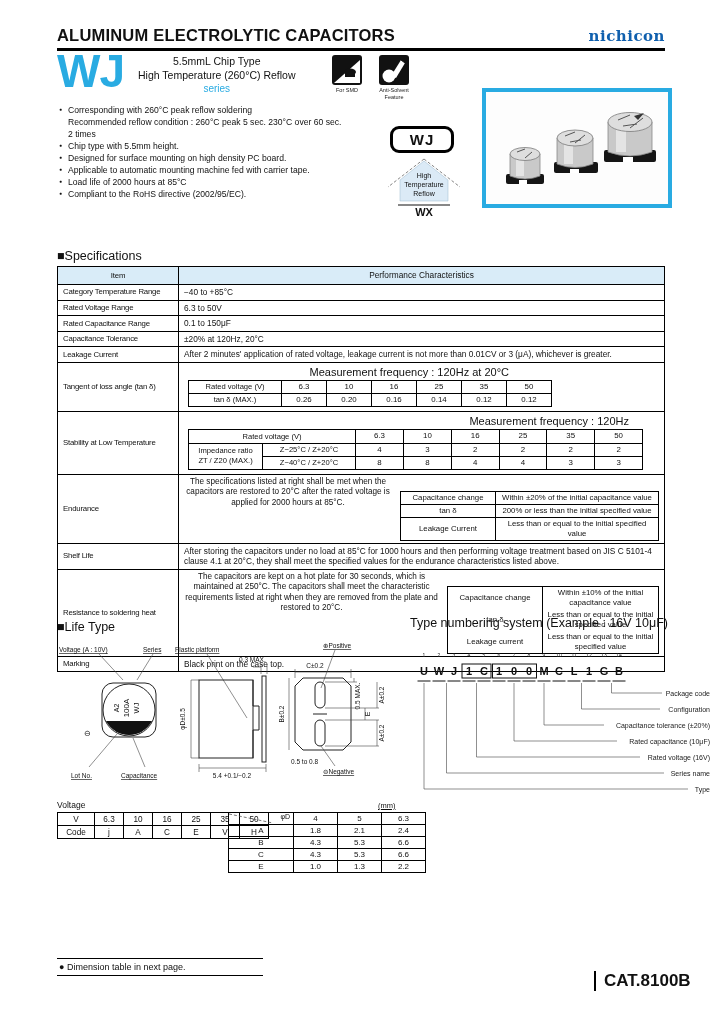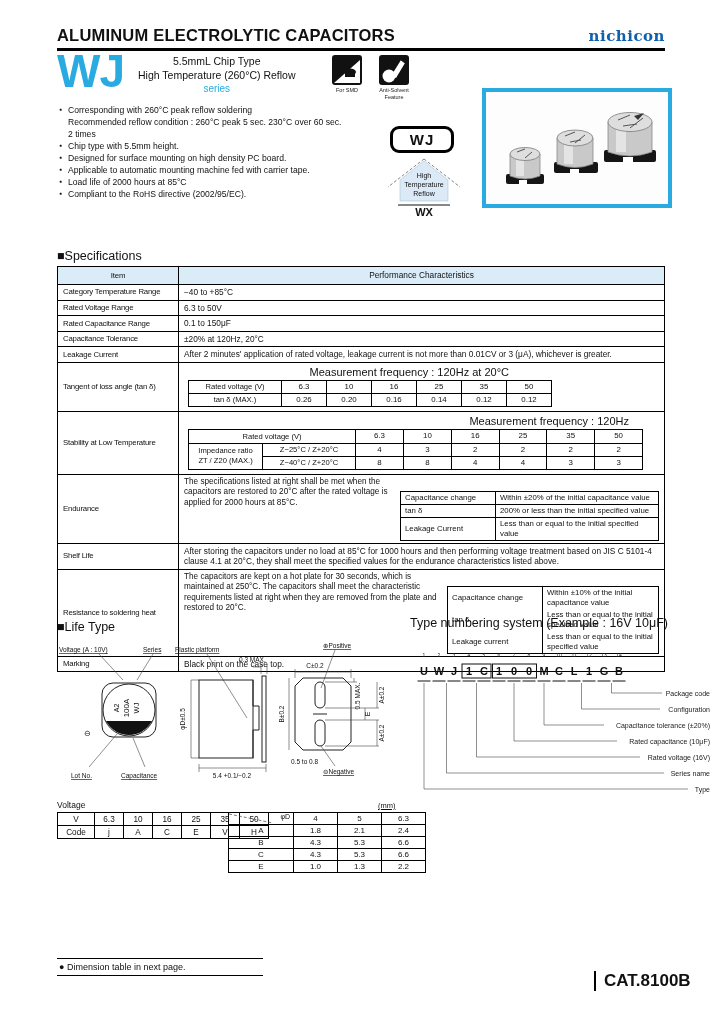--- a/index.html
+++ b/index.html
@@ -37,21 +37,21 @@
   .spec-heading{position:absolute;left:57px;top:249px;font-size:12.5px;}
   .spec-table{position:absolute;left:57px;top:266px;width:608px;border-collapse:collapse;
               font-size:8.3px;table-layout:fixed;}
   .spec-table td{border:1px solid #000;padding:2px 5px;vertical-align:middle;line-height:1.28;}
   .spec-table tr.head td{background:#d9ecf8;text-align:center;height:13px;}
   .spec-table td.item{width:110px;font-size:7.8px;letter-spacing:-.2px;}
   .note{text-align:right;font-size:11px;margin:0 60px 1px 0;}
   .itbl{border-collapse:collapse;margin:1px 16px 2px 4px;}
   .itbl td{border:1px solid #000;text-align:center;padding:1px 3px;font-size:7.9px;}
   .itbl td.lbl{font-size:7.6px;}
-  .split{display:flex;align-items:flex-start;}
+  .split{display:flex;align-items:flex-start;text-align:center;}
   .etext{width:208px;padding-right:8px;font-size:8.2px;}
   .crit{border-collapse:collapse;flex:1;margin-top:14px;}
   .crit td{border:1px solid #000;padding:1px 4px;font-size:7.8px;}
   .crit td.cname{width:86px;}
   .crit.nosep tr td{border-top:none;border-bottom:none;}
   .crit.nosep tr:first-child td{border-top:1px solid #000;}
   .crit.nosep tr:last-child td{border-bottom:1px solid #000;}
 
   
   .chip-heading{position:absolute;left:57px;top:620px;font-size:12.5px;}

